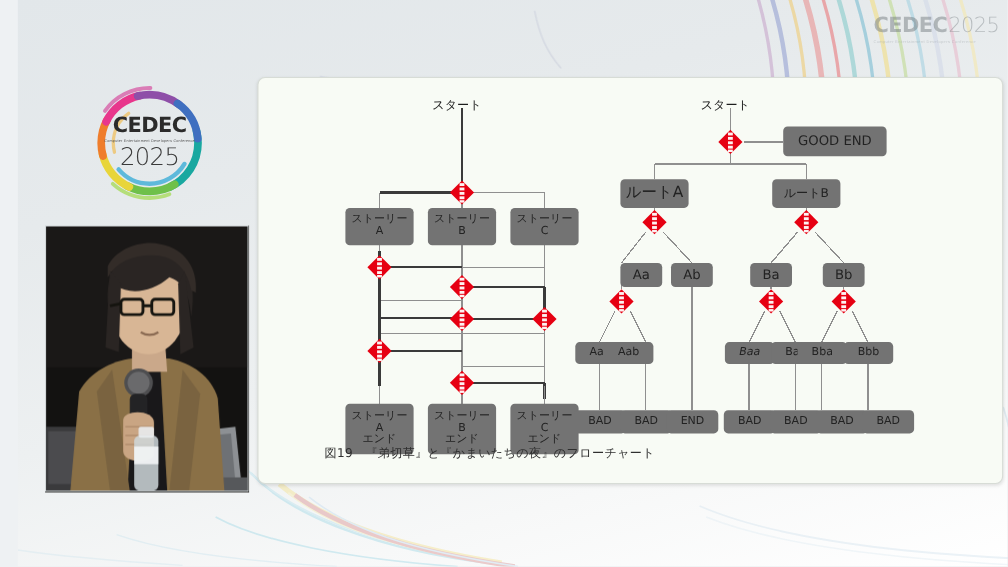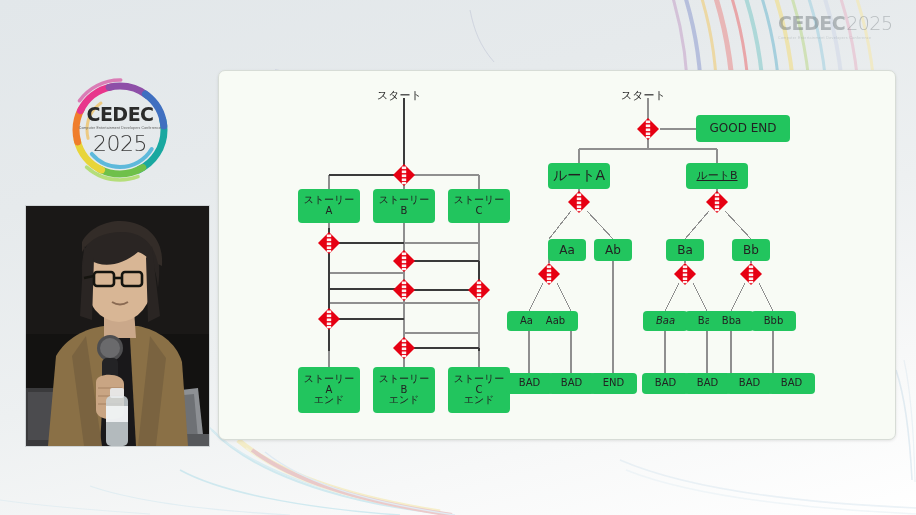--- a/index.html
+++ b/index.html
@@ -3,21 +3,21 @@
 <meta charset="utf-8">
 <style>
   html,body{margin:0;padding:0;}
   body{
     width:916px;height:515px;overflow:hidden;
     font-family:"Liberation Sans","DejaVu Sans",sans-serif;
     background:#eef1f3;
     position:relative;
   }
   
-  #stage{position:absolute;inset:0;overflow:hidden;}
+  #stage{position:absolute;inset:0;overflow:hidden;margin-left:16px;}
   .bg-base{
     position:absolute;inset:0;
     background:linear-gradient(165deg,#e2e7ea 0%,#e6eaec 28%,#edf0f1 55%,#f7f8f8 78%,#ffffff 100%);
   }
   .bg-arcs{position:absolute;inset:0;}
   
   .cedec-head{
     position:absolute;left:778px;top:12px;
     display:flex;flex-direction:column;align-items:flex-start;
     opacity:.45;
@@ -60,21 +60,21 @@
   }
   .slide-svg{position:absolute;left:0;top:0;}
   .caption{
     position:absolute;left:60px;top:333px;
     font-family:"DejaVu Sans","Liberation Sans",sans-serif;
     font-size:11px;color:#2f2f2f;letter-spacing:.3px;white-space:nowrap;
   }
   
   .node{
     position:absolute;
-    background:#22c55e;border-radius:4px;
+    background:#737373;border-radius:4px;
     font-family:"DejaVu Sans","Liberation Sans",sans-serif;
     color:#222;text-align:center;
     display:flex;align-items:center;justify-content:center;
     flex-direction:column;line-height:1.08;
     white-space:nowrap;
   }
   .n-jp{font-size:10px;}
   .n-lat{font-size:12px;}
   .n-small{font-size:10px;}
   .start-label{
@@ -355,21 +355,21 @@
       <span>ストーリー</span>
       <span>C</span>
       <span>エンド</span>
     </div>
 
     <div class="start-label" style="left:402px;top:17px;">スタート</div>
 
     <div class="node n-lat" style="left:477px;top:44px;width:94px;height:27px;">GOOD END</div>
 
     <div class="node n-jp" style="left:329px;top:92px;width:62px;height:26px;font-size:14px;">ルートA</div>
-    <div class="node n-jp" style="left:467px;top:92px;width:62px;height:26px;font-size:11px;text-decoration:underline;">ルートB</div>
+    <div class="node n-jp" style="left:467px;top:92px;width:62px;height:26px;font-size:11px;">ルートB</div>
 
     <div class="node n-lat" style="left:329px;top:168px;width:38px;height:22px;">Aa</div>
     <div class="node n-lat" style="left:375px;top:168px;width:38px;height:22px;">Ab</div>
     <div class="node n-lat" style="left:447px;top:168px;width:38px;height:22px;">Ba</div>
     <div class="node n-lat" style="left:513px;top:168px;width:38px;height:22px;">Bb</div>
 
     <div class="node n-small" style="left:288px;top:240px;width:45px;height:20px;">Aaa</div>
     <div class="node n-small" style="left:314px;top:240px;width:45px;height:20px;">Aab</div>
     <div class="node n-small" style="left:424px;top:240px;width:45px;height:20px;font-style:italic;">Baa</div>
     <div class="node n-small" style="left:466px;top:240px;width:45px;height:20px;">Bab</div>
@@ -377,15 +377,16 @@
     <div class="node n-small" style="left:532px;top:240px;width:45px;height:20px;">Bbb</div>
 
     <div class="node n-small" style="left:287px;top:302px;width:47px;height:21px;">BAD</div>
     <div class="node n-small" style="left:329px;top:302px;width:47px;height:21px;">BAD</div>
     <div class="node n-small" style="left:371px;top:302px;width:47px;height:21px;">END</div>
     <div class="node n-small" style="left:423px;top:302px;width:47px;height:21px;">BAD</div>
     <div class="node n-small" style="left:465px;top:302px;width:47px;height:21px;">BAD</div>
     <div class="node n-small" style="left:507px;top:302px;width:47px;height:21px;">BAD</div>
     <div class="node n-small" style="left:549px;top:302px;width:47px;height:21px;">BAD</div>
 
+    <div class="caption">図19　『弟切草』と『かまいたちの夜』のフローチャート</div>
   </div>
 
 </div>
 
 </body></html>

